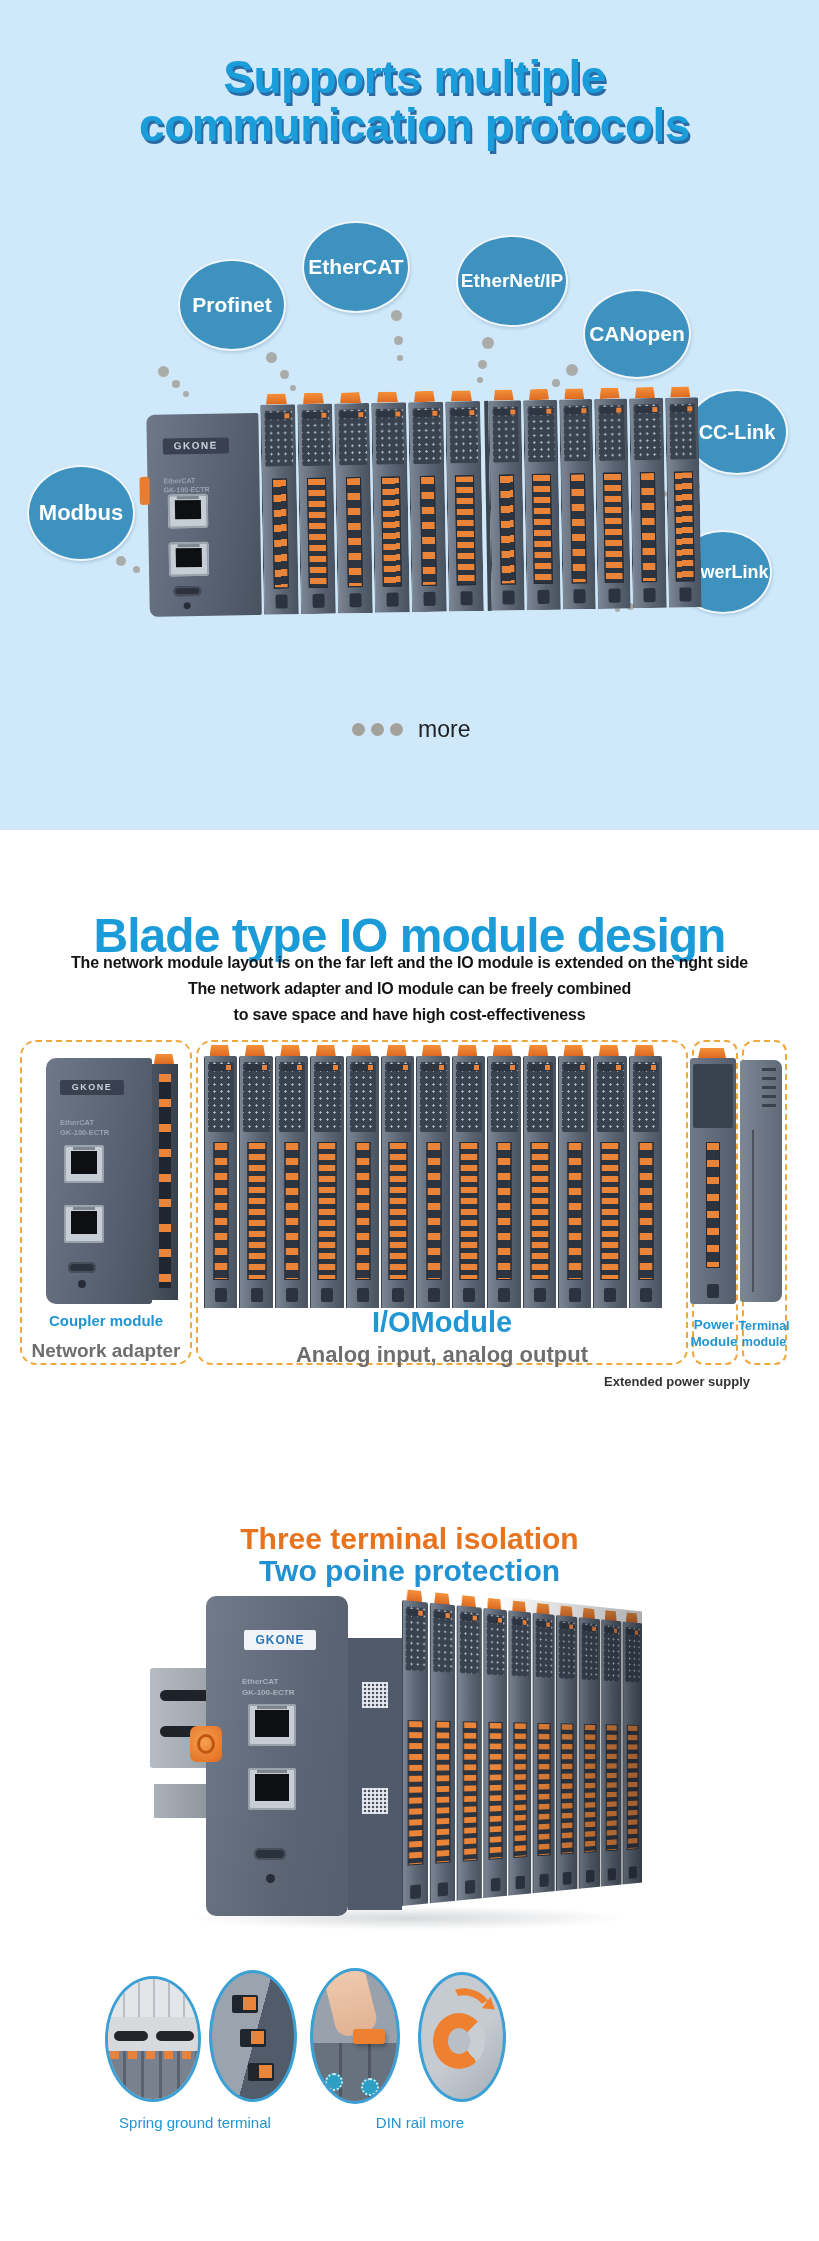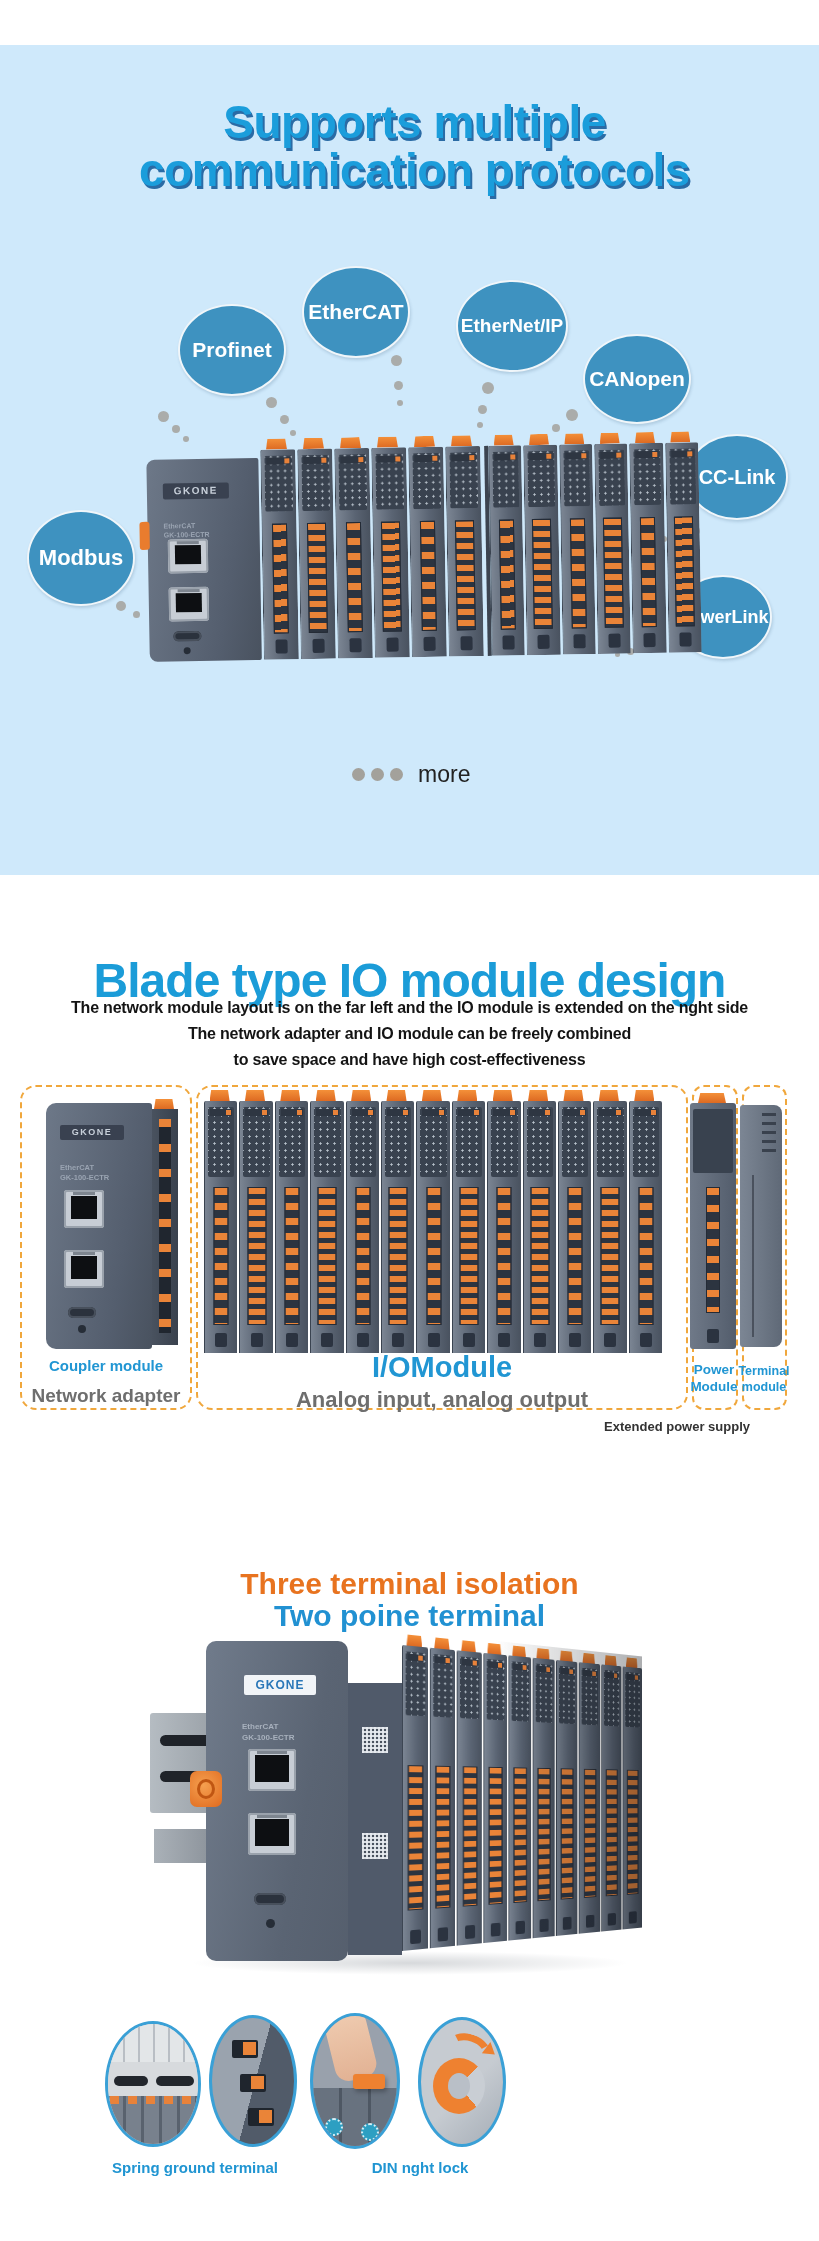--- a/index.html
+++ b/index.html
@@ -1,19 +1,19 @@
 <!DOCTYPE html>
 <html><head>
 <meta charset="utf-8">
 <style>
   html,body{margin:0;padding:0;background:#ffffff;}
   .page{position:relative;width:819px;height:2241px;margin:0 auto;overflow:hidden;
         font-family:"Liberation Sans",sans-serif;background:#ffffff;}
   .page *{box-sizing:border-box;}
-  section{position:absolute;left:0;width:819px;margin-top:45px;}
+  section{position:absolute;left:0;width:819px;}
 
   
   .s1{top:0;height:830px;background:#cfe9fb;}
   .s1-title{position:absolute;top:22px;left:0;width:100%;text-align:center;
             font-size:46px;line-height:48px;font-weight:800;color:#1b9ddb;
             letter-spacing:-0.5px;text-shadow:2px 3px 0 #2a6ba5;padding-left:10px;}
   .bubble{position:absolute;border-radius:50%;background:#3e92c0;
           border:2px solid rgba(255,255,255,.92);color:#ffffff;font-weight:700;
           display:flex;align-items:center;justify-content:center;text-align:center;
           box-shadow:1px 2px 3px rgba(40,80,110,.18);}
@@ -200,21 +200,21 @@
       border:2px dotted #d6f0f8;}
   .c3 .bgd1{left:12px;bottom:10px;} .c3 .bgd2{left:48px;bottom:5px;}
   .c4{left:418px;top:562px;width:88px;height:130px;background:linear-gradient(135deg,#c6cbd1 55%,#a5adb6);}
   .c4 .lockring{position:absolute;left:12px;top:38px;width:52px;height:56px;border-radius:50%;
       background:conic-gradient(from 140deg,#ee8130 0 265deg,#c9ced4 265deg);}
   .c4 .lockring::after{content:"";position:absolute;inset:15px;border-radius:50%;background:#b9bfc7;}
   .c4 .lockarc{position:absolute;left:24px;top:14px;width:46px;height:34px;border:7px solid transparent;
       border-top-color:#ee8130;border-radius:50%;transform:rotate(18deg);}
   .c4 .lockhead{position:absolute;left:64px;top:24px;width:0;height:0;border-left:11px solid #ee8130;
       border-top:7px solid transparent;border-bottom:7px solid transparent;transform:rotate(38deg);}
-  .cap{position:absolute;top:704px;text-align:center;font-weight:700;font-size:15px;color:#2095d2;}
+  .cap{position:absolute;top:704px;text-align:center;font-weight:400;font-size:15px;color:#2095d2;}
   .capA{left:100px;width:190px;}
   .capB{left:330px;width:180px;}
 </style>
 </head>
 <body>
 
 <div class="page">
 
   <section class="s1">
     <h1 class="s1-title">
@@ -446,21 +446,21 @@
       <span>Power</span><br><span>Module</span>
     </div>
     <div class="lab lab-blue labD">
       <span>Terminal</span><br><span>module</span>
     </div>
     <div class="lab labE">Extended power supply</div>
   </section>
 
   <section class="s3">
     <h3 class="s3-t s3-t2">Three terminal isolation</h3>
-    <h3 class="s3-t s3-t3">Two poine terminal</h3>
+    <h3 class="s3-t s3-t3">Two poine protection</h3>
 
     <div class="device d3">
       <div class="d3shadow"></div>
       <div class="rail"></div>
       <div class="rail2"></div>
       <div class="coupler3">
         <span class="knob"></span>
         <span class="brand white">GKONE</span>
         <span class="model">
           <span>EtherCAT</span><br><span>GK-100-ECTR</span>
@@ -548,15 +548,15 @@
         <i class="badge bgd1"></i>
         <i class="badge bgd2"></i>
     </div>
     <div class="circle c4">
       <i class="lockring"></i>
         <i class="lockarc"></i>
         <i class="lockhead"></i>
     </div>
 
     <div class="cap capA">Spring ground terminal</div>
-    <div class="cap capB">DIN nght lock</div>
+    <div class="cap capB">DIN rail more</div>
   </section>
 </div>
 
 </body></html>

